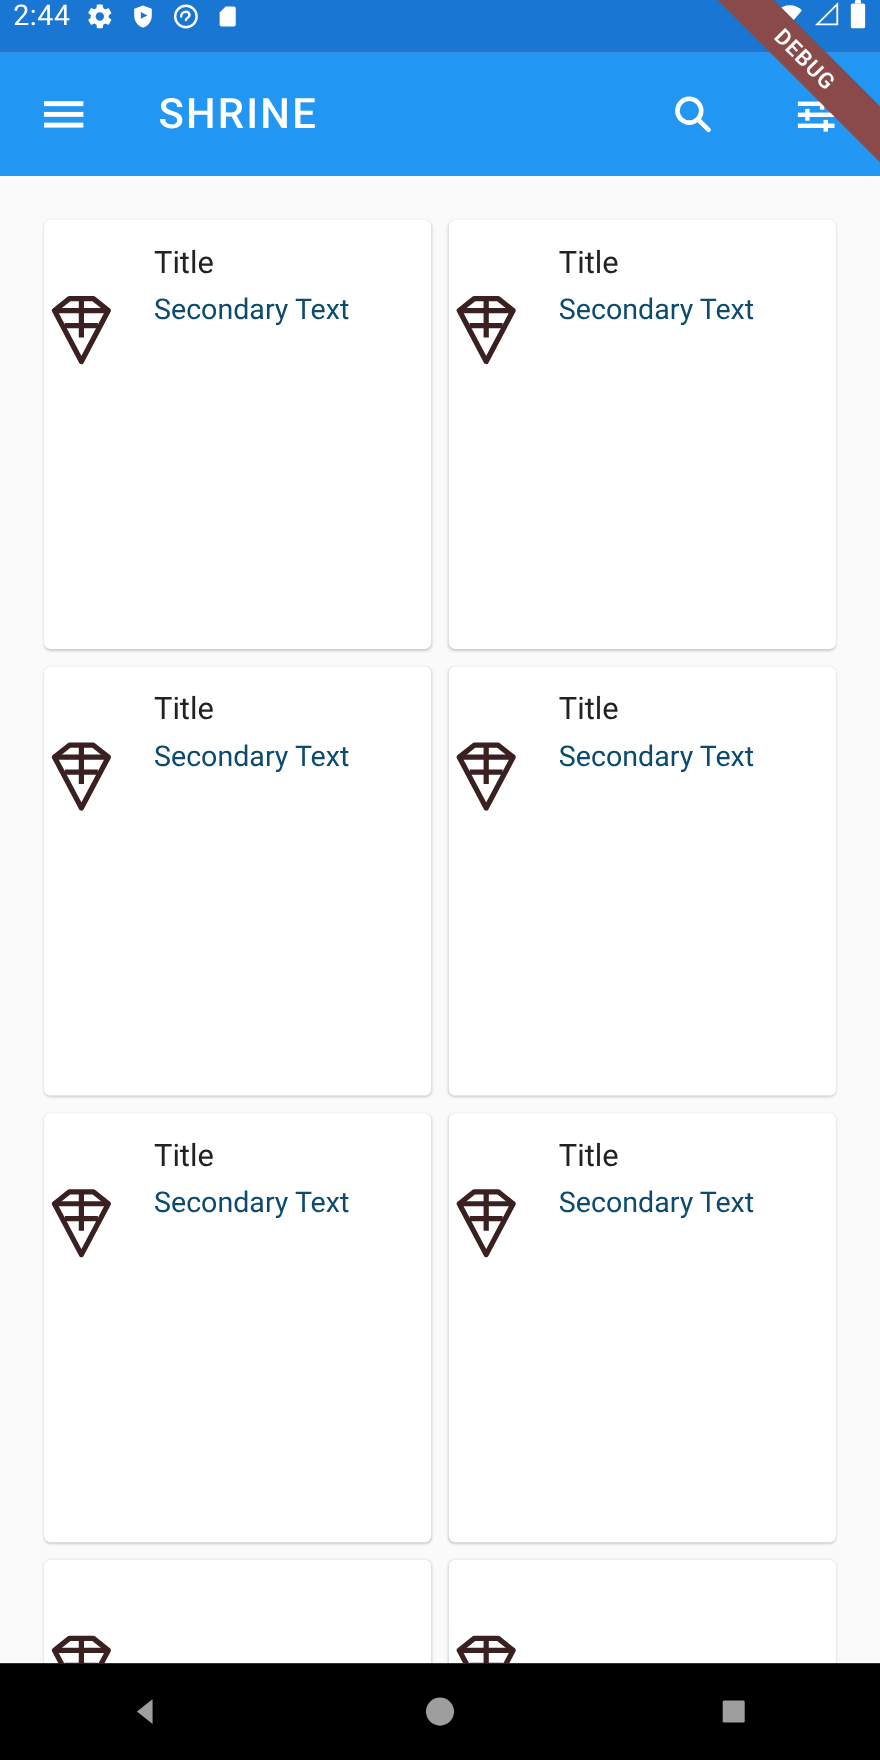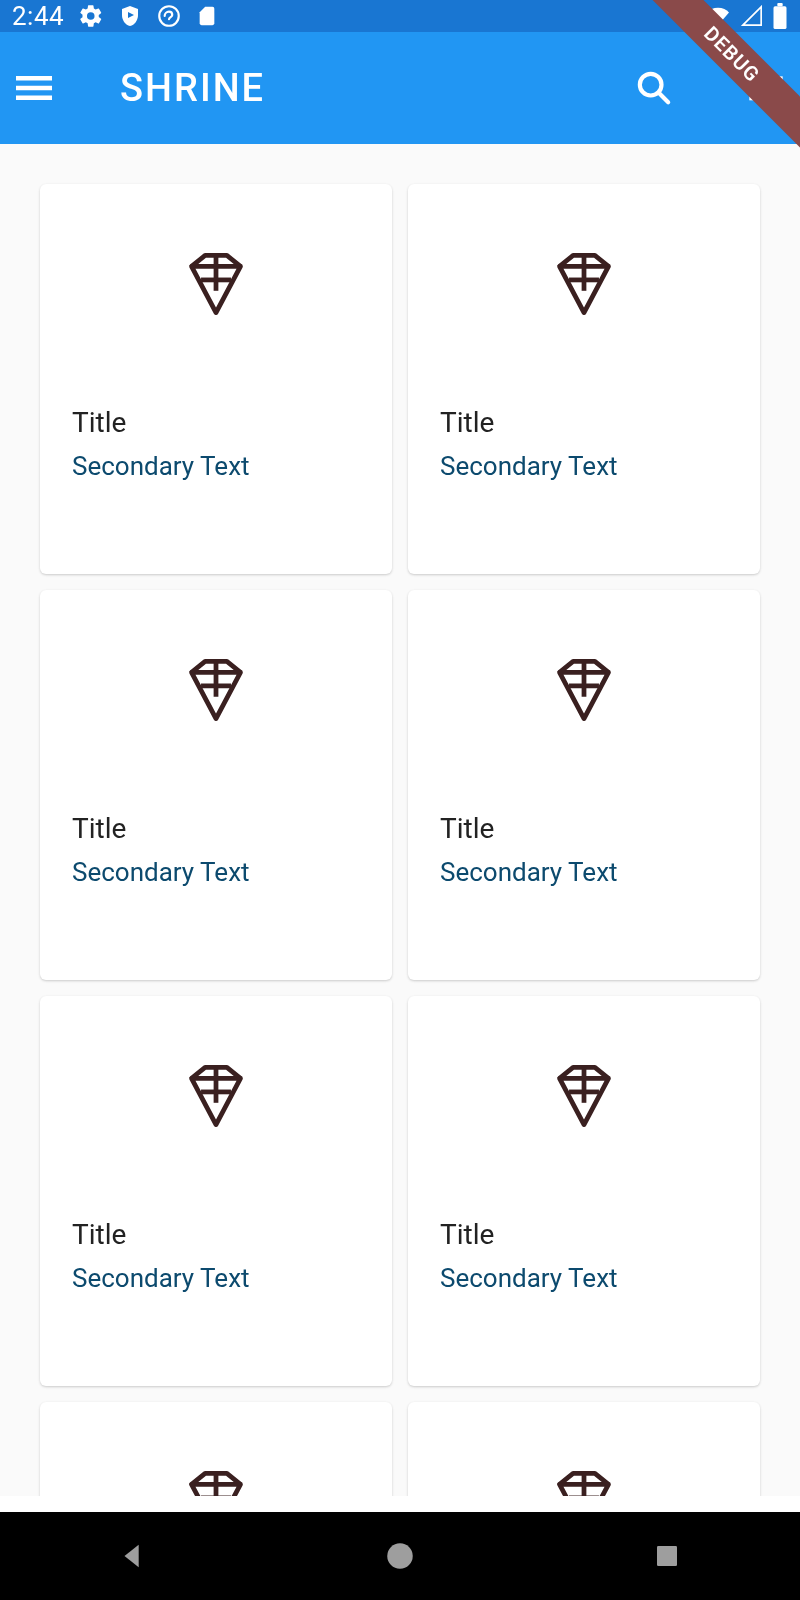--- a/index.html
+++ b/index.html
@@ -1,43 +1,43 @@
 <!DOCTYPE html>
 <html><head>
 <meta charset="utf-8">
 <style>
   * { box-sizing: border-box; margin: 0; padding: 0; }
   html, body { width: 800px; height: 1600px; font-family: Roboto, "Helvetica Neue", Arial, sans-serif; background: #ffffff; overflow: hidden; }
   body { position: relative; }
 
   
   .status-bar {
-    height: 32px;
+    height: 48px;
     background: #1976D2;
     color: #ffffff;
     display: flex;
-    align-items: center;
+    align-items: flex-start;
     padding: 0 12px;
     font-size: 26px;
     font-weight: 400;
     letter-spacing: 0.5px;
   }
   .status-left { display: flex; align-items: center; gap: 14px; }
   .status-right { margin-left: auto; display: flex; align-items: center; gap: 8px; }
   .status-icon svg { display: block; }
   .clock { font-size: 26px; }
 
   
   .app-bar {
     height: 112px;
     background: #2196F3;
     color: #ffffff;
     display: flex;
     align-items: center;
-    padding: 0 12px;
+    padding: 0 36px;
     gap: 40px;
   }
   .app-title {
     font-size: 38px;
     font-weight: 500;
     letter-spacing: 2px;
     margin-left: 24px;
   }
   .app-spacer { flex: 1; }
   .appbar-icon { width: 44px; height: 44px; display: flex; align-items: center; justify-content: center; cursor: pointer; }
@@ -54,21 +54,21 @@
     display: grid;
     grid-template-columns: 1fr 1fr;
     gap: 16px;
   }
   .card {
     background: #ffffff;
     border-radius: 6px;
     box-shadow: 0 1px 3px rgba(0,0,0,0.12), 0 1px 2px rgba(0,0,0,0.08);
     height: 390px;
     display: flex;
-    flex-direction: column;
+    flex-direction: row;
     overflow: hidden;
   }
   .card-image {
     height: 200px;
     display: flex;
     align-items: center;
     justify-content: center;
   }
   .card-body {
     padding: 22px 32px 0 32px;

